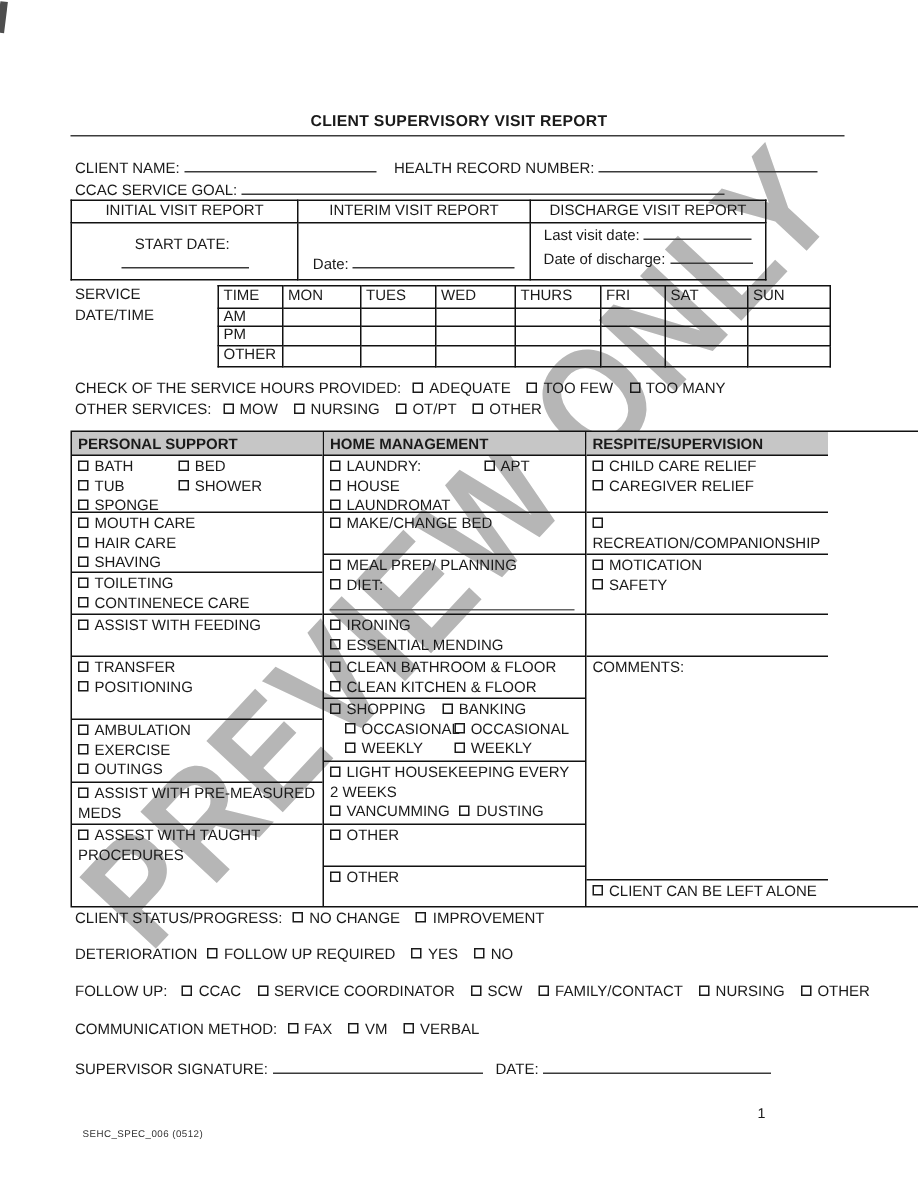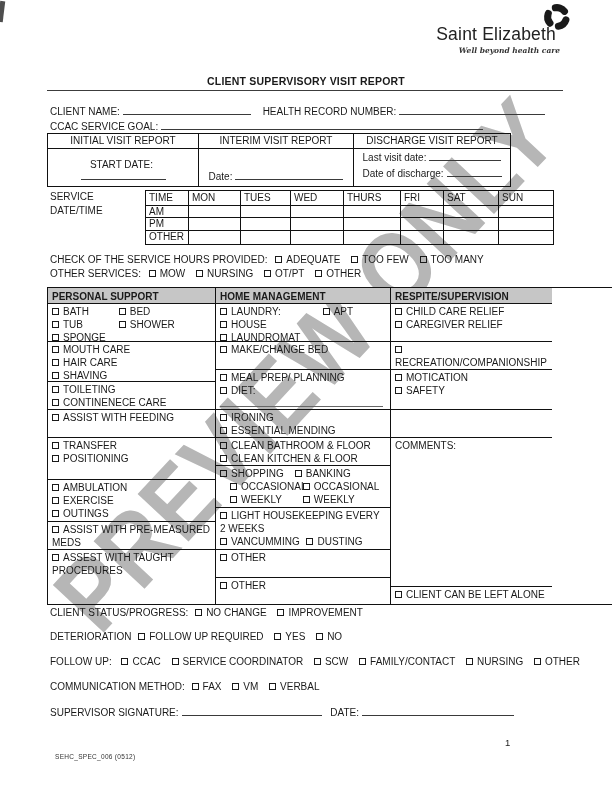--- a/index.html
+++ b/index.html
@@ -90,29 +90,20 @@
 </style>
 </head>
 <body>
 
 <div class="page">
   <div class="watermark">PREVIEW ONLY</div>
 
   <div class="content">
     <div class="abs corner"></div>
 
-    <div class="abs logo">
-      <div class="logo-row">
-        <span class="logo-text">Saint Elizabeth</span>
-        <svg class="logo-icon" width="30" height="30" viewBox="0 0 32 32">
-          <circle cx="16" cy="16" r="10" fill="none" stroke="#1a1a1a" stroke-width="7.5" stroke-dasharray="11 9.94" stroke-linecap="round" transform="rotate(18 16 16)"></circle>
-        </svg>
-      </div>
-      <div class="logo-tagline">Well beyond health care</div>
-    </div>
 
     <div class="abs title">CLIENT SUPERVISORY VISIT REPORT</div>
     <div class="abs title-rule"></div>
 
     <div class="abs formline" style="left:50px; top:105px;">
       <span class="lbl">CLIENT NAME:</span><span class="fill" style="width:128px;"></span>
       <span class="lbl" style="margin-left:9px;">HEALTH RECORD NUMBER:</span><span class="fill" style="width:146px;"></span>
     </div>
     <div class="abs formline" style="left:50px; top:120px;">
       <span class="lbl">CCAC SERVICE GOAL:</span><span class="fill" style="width:322px;"></span>

